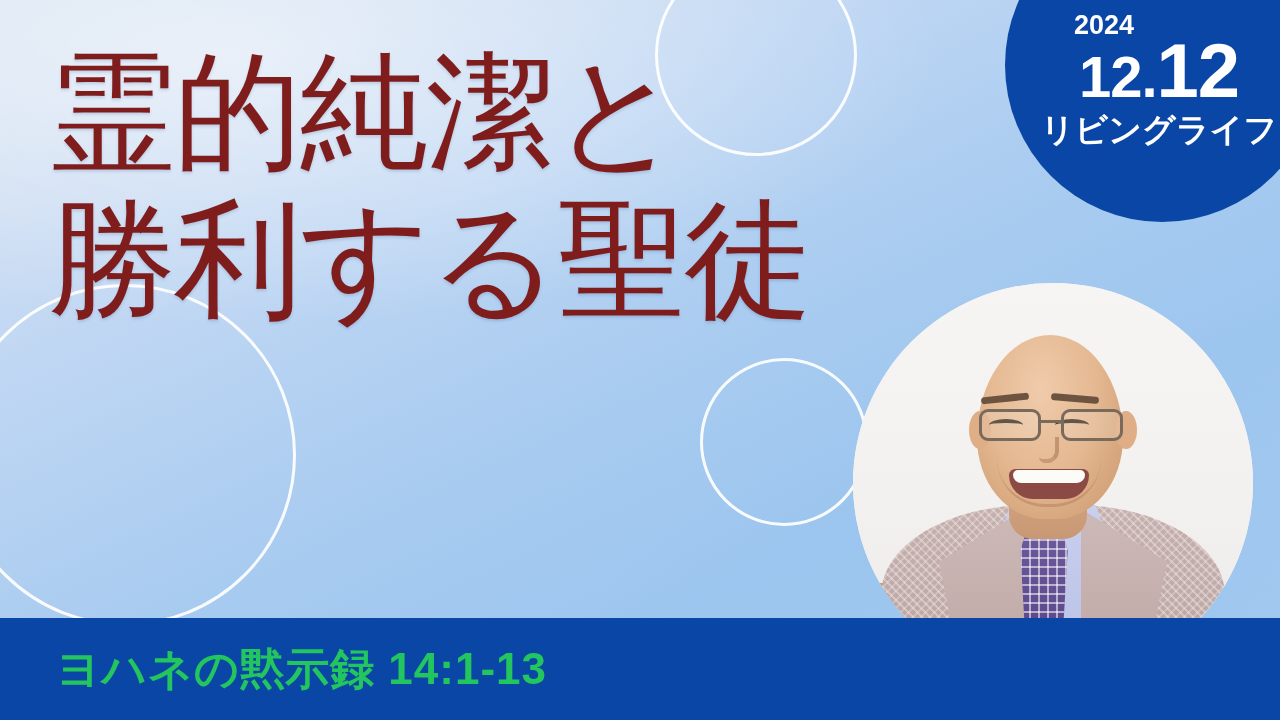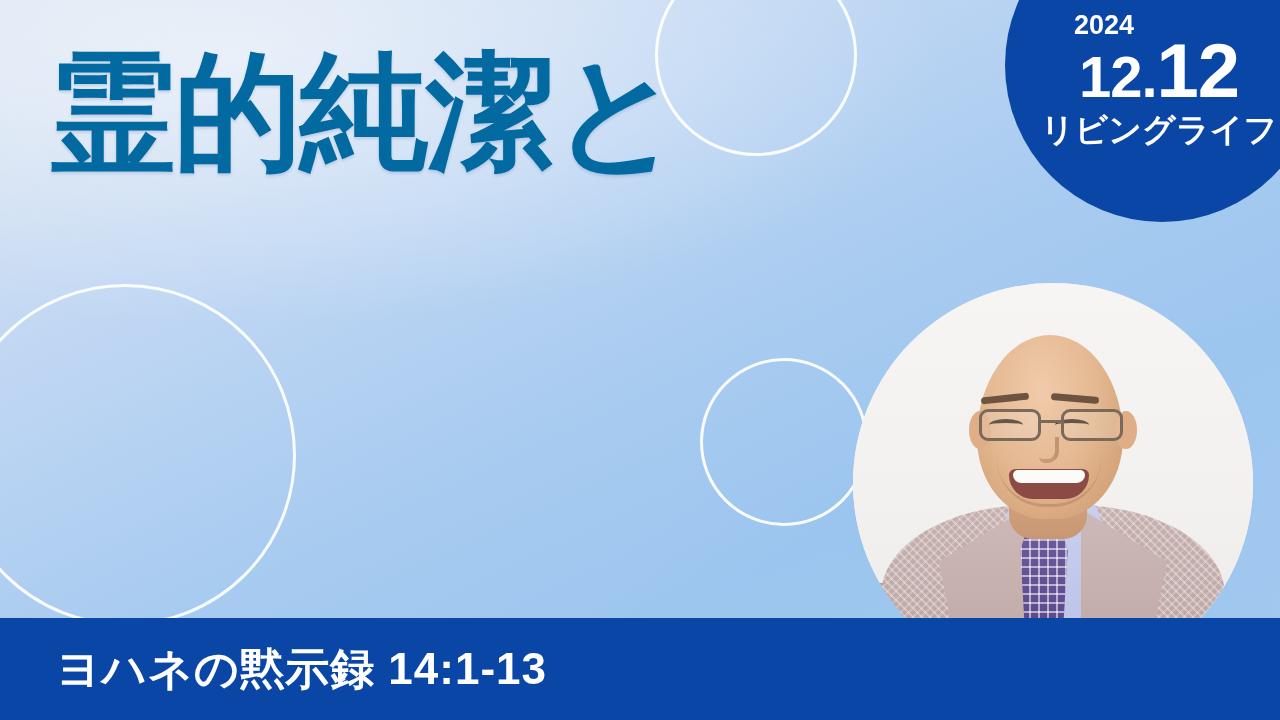--- a/index.html
+++ b/index.html
@@ -54,24 +54,24 @@
   
   .title-block {
     position: absolute;
     left: 48px;
     top: 38px;
     width: 800px;
     z-index: 4;
   }
   .title-line {
     display: block;
-    color: #0369a1;
+    color: #7f1d1d;
     font-size: 128px;
     line-height: 148px;
-    font-weight: 700;
+    font-weight: 400;
     letter-spacing: -2px;
     white-space: nowrap;
     text-shadow: 0 2px 3px rgba(30,70,140,0.18);
   }
 
   
   .photo-circle {
     position: absolute;
     left: 853px;
     top: 283px;
@@ -310,21 +310,21 @@
     left: 0;
     top: 618px;
     width: 1280px;
     height: 102px;
     background: #0a46a5;
     z-index: 7;
     display: flex;
     align-items: center;
   }
   .scripture-ref {
-    color: #ffffff;
+    color: #22c55e;
     font-size: 44px;
     font-weight: 700;
     letter-spacing: 1px;
     padding-left: 56px;
     white-space: nowrap;
   }
 </style>
 </head>
 <body>
 
@@ -332,20 +332,21 @@
 
   <div class="bg-gradient"></div>
   <div class="bg-sheen"></div>
 
   <div class="ring ring-top-center"></div>
   <div class="ring ring-left-big"></div>
   <div class="ring ring-mid-right"></div>
 
   <div class="title-block">
     <span class="title-line">霊的純潔と</span>
+    <span class="title-line">勝利する聖徒</span>
   </div>
 
   <div class="photo-circle">
     <div class="photo-inner">
       <div class="photo-wood"></div>
       <div class="torso"></div>
       <div class="shirt"></div>
       <div class="lapel-l"></div>
       <div class="lapel-r"></div>
       <div class="tie"></div>

